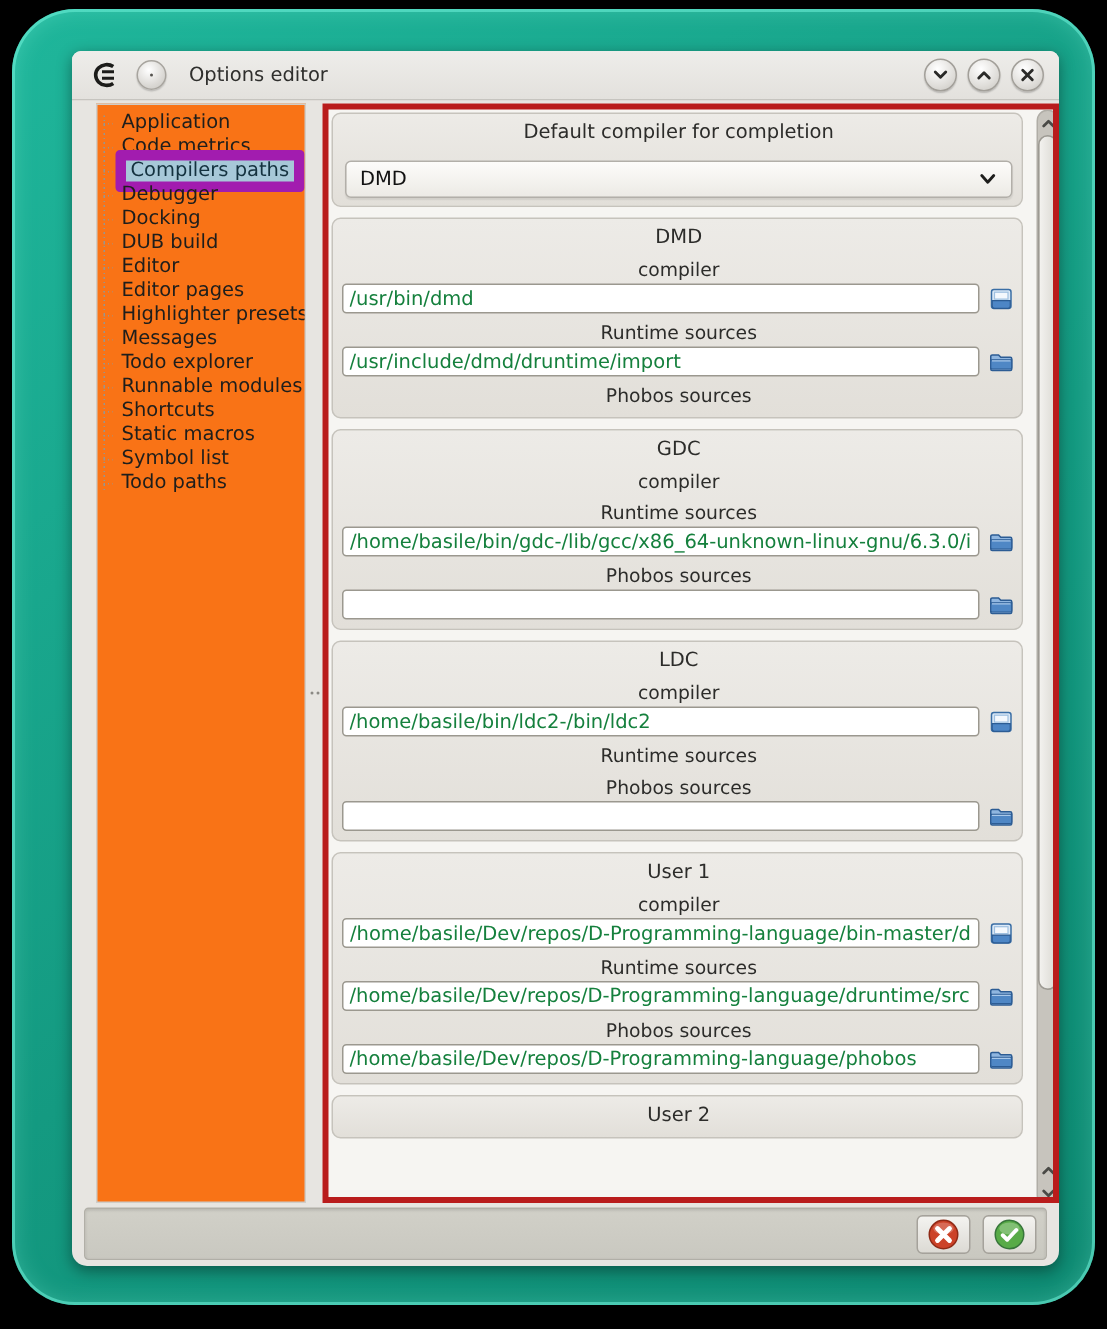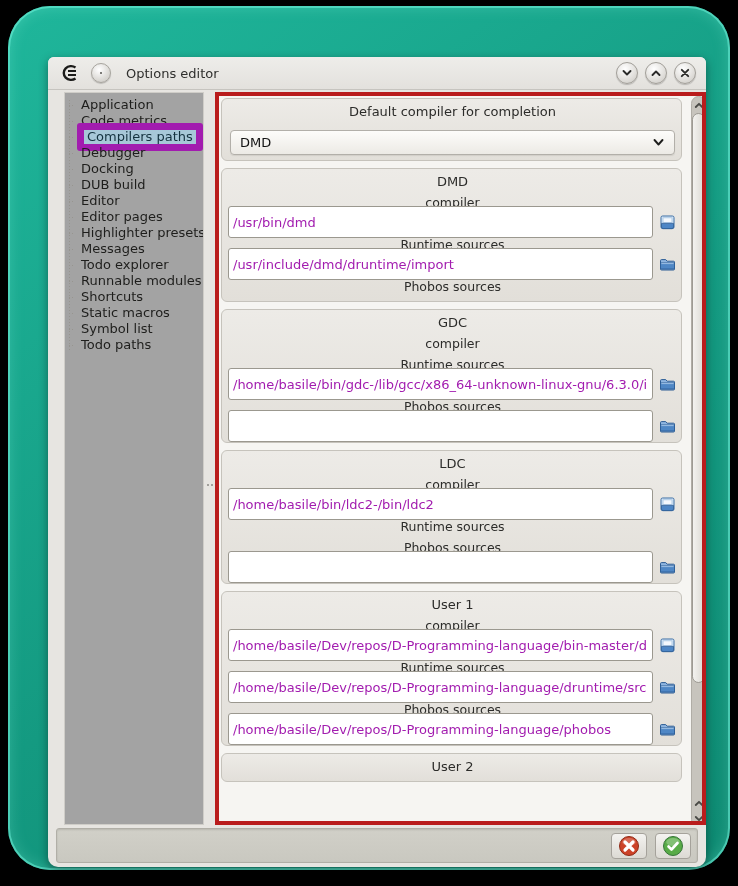--- a/index.html
+++ b/index.html
@@ -10,21 +10,21 @@
   }
   
   .frame{
     position:absolute;left:8px;top:6px;right:8px;bottom:16px;
     border-radius:42px;
     background:linear-gradient(145deg,#1fb69b 0%,#149a81 55%,#0e8a72 100%);
     box-shadow:inset 0 0 0 2px rgba(110,240,216,.55), inset 0 0 16px rgba(150,255,235,.28);
   }
   
   .window{
-    position:absolute;left:40px;top:51px;width:658px;height:810px;
+    position:absolute;left:40px;top:28px;width:658px;height:810px;
     background:#e7e5e1;border-radius:6px 6px 10px 10px;
     box-shadow:0 3px 10px rgba(0,0,0,.4);
   }
   
   .titlebar{
     position:absolute;left:0;top:0;width:100%;height:33px;box-sizing:border-box;
     display:flex;align-items:center;padding:0 10px;
     background:linear-gradient(#eeedea,#e3e1dd);
     border-bottom:1px solid #c6c4bf;border-radius:6px 6px 0 0;
   }
@@ -39,21 +39,21 @@
   .winbtns{margin-left:auto;display:flex;gap:7px;}
   .wbtn{
     width:22px;height:22px;border-radius:50%;box-sizing:border-box;
     background:radial-gradient(circle at 40% 30%,#ffffff,#dedcd8 64%,#c7c5c0);
     border:1px solid #a29f99;box-shadow:0 1px 1px rgba(0,0,0,.2);
     display:flex;align-items:center;justify-content:center;cursor:pointer;
   }
   
   .sidebar{
     position:absolute;left:16px;top:35px;width:140px;height:733px;box-sizing:border-box;
-    background:#a3a3a3;border:1px solid #cfcdc8;overflow:hidden;
+    background:#f97316;border:1px solid #cfcdc8;overflow:hidden;
   }
   #sidebar-list{list-style:none;margin:4px 0 0 0;padding:0;position:relative;}
   #sidebar-list::before{
     content:'';position:absolute;left:4px;top:3px;height:250px;width:1px;
     background:repeating-linear-gradient(to bottom,#97958f 0 1px,transparent 1px 3px);
   }
   #sidebar-list li{height:16px;display:flex;align-items:center;font-size:13px;color:#1e1e1c;cursor:default;}
   .tree-stub{width:6px;height:1px;margin-left:4px;flex:0 0 auto;
     background:repeating-linear-gradient(to right,#97958f 0 1px,transparent 1px 3px);}
   .itemlabel{margin-left:2px;padding:0 3px;line-height:14px;border:1px solid transparent;white-space:nowrap;}
@@ -74,23 +74,23 @@
   .group{
     width:461px;box-sizing:border-box;margin-bottom:7px;
     background:linear-gradient(#edebe7,#e2dfd9);
     border:1px solid #c6c3bc;border-radius:6px;
     padding:4px 4px 5px 6px;
   }
   .gtitle{text-align:center;font-size:13px;color:#2c2c2a;height:18px;line-height:18px;}
   .flabel{text-align:center;font-size:12.5px;color:#2c2c2a;height:21px;line-height:24px;}
   .frow{display:flex;align-items:center;height:20px;margin-bottom:1px;}
   .finput{
-    flex:1;height:32px;box-sizing:border-box;min-width:0;
+    flex:1;height:20px;box-sizing:border-box;min-width:0;
     border:1px solid #9b988f;border-radius:3px;background:#fff;
-    font-family:"DejaVu Sans",sans-serif;font-size:13px;padding:0 4px;color:#a21caf;
+    font-family:"DejaVu Sans",sans-serif;font-size:13px;padding:0 4px;color:#15803d;
   }
   .iconbtn{width:19px;height:19px;margin-left:5px;flex:0 0 auto;display:flex;align-items:center;justify-content:center;cursor:pointer;}
   .combo{
     margin:9px 2px 0 2px;height:25px;box-sizing:border-box;cursor:pointer;
     border:1px solid #b2afa9;border-radius:4px;
     background:linear-gradient(#fdfcfa,#eceae5);
     display:flex;align-items:center;padding:0 9px;font-size:13px;color:#111;
     box-shadow:0 1px 1px rgba(0,0,0,.08);
   }
   .combo .chevwrap{margin-left:auto;display:flex;align-items:center;}

